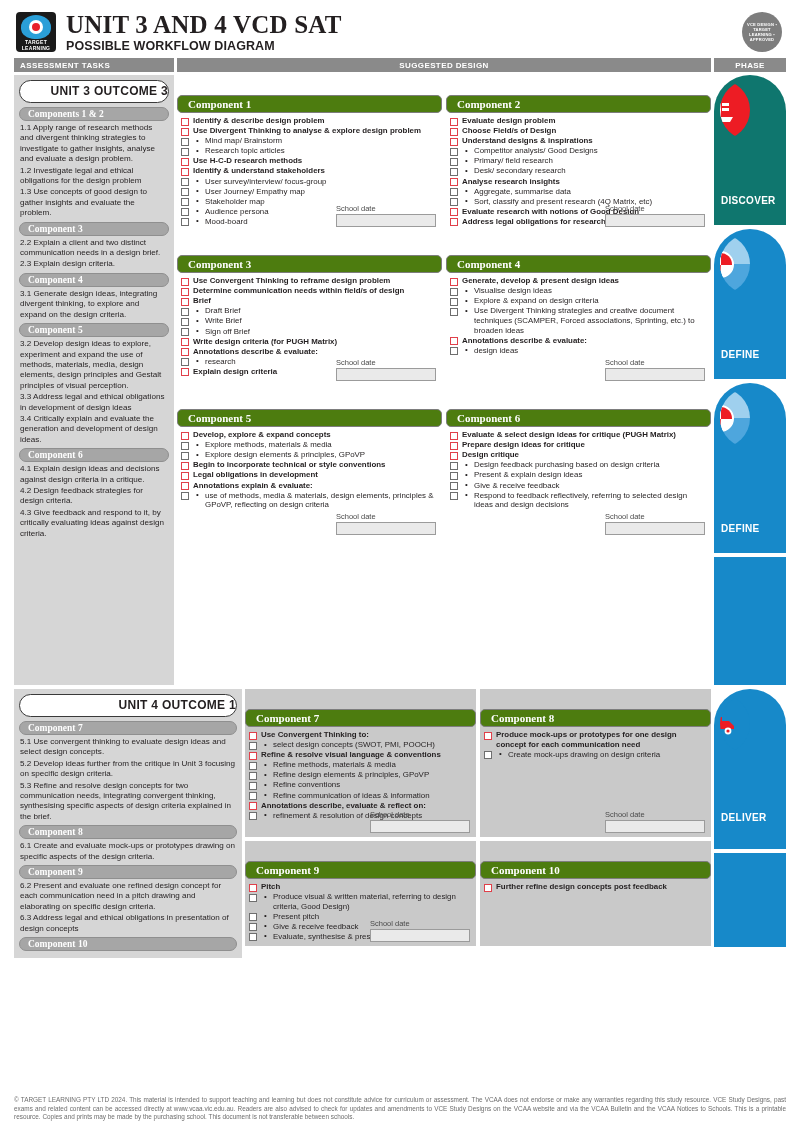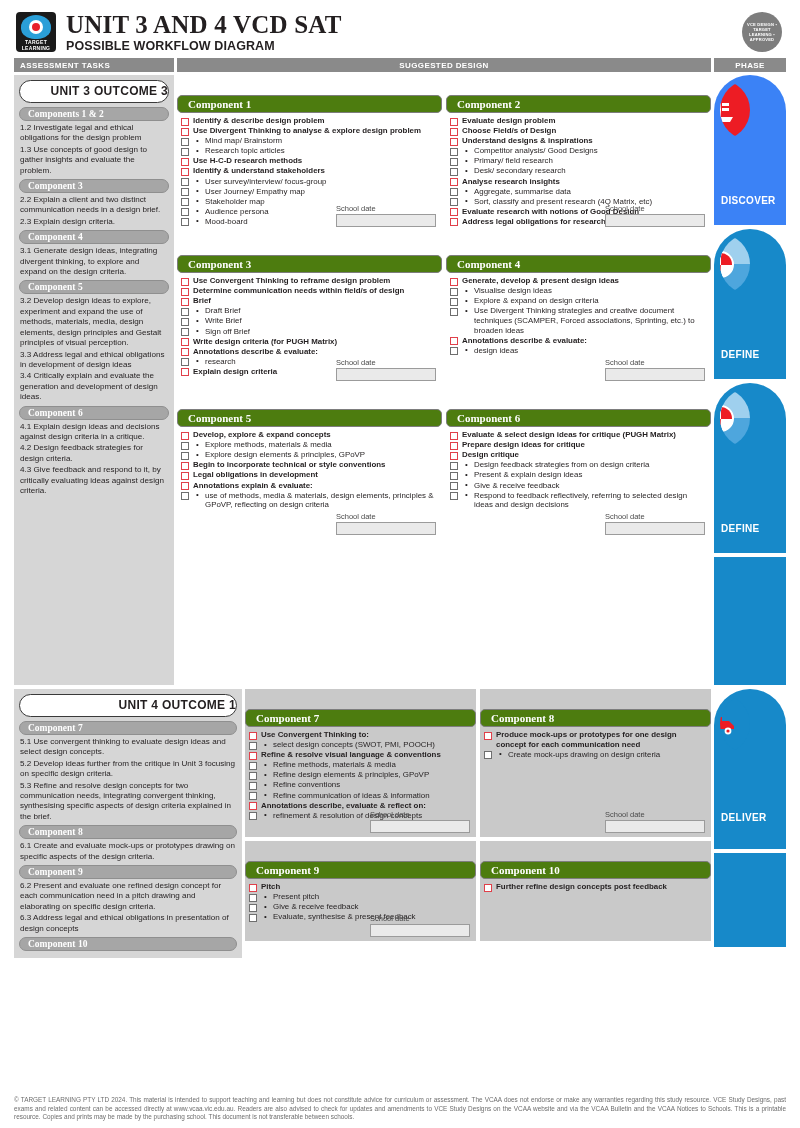--- a/index.html
+++ b/index.html
@@ -98,21 +98,21 @@
   
   .phase { width:72px; flex:0 0 auto; display:flex; flex-direction:column; gap:4px; }
   .tag { position:relative; border-radius:36px 36px 0 0; color:#fff;
          font-size:10px; font-weight:bold; letter-spacing:.3px; }
   .tag .lab { position:absolute; left:7px; }
   .tag .emb {
     position:absolute; left:50%; transform:translateX(-50%); top:6px;
     width:58px;height:58px;border-radius:50%; overflow:hidden;
   }
   .t-blue { background:#1789c9; }
-  .t-red  { background:#3b82f6; }
+  .t-red  { background:#0f766e; }
 
   
   .emb .q { position:absolute; width:50%; height:50%; }
   .emb.check .q1{left:0;top:0;background:#4ea6dd;}
   .emb.check .q2{right:0;top:0;background:#9fd0ee;}
   .emb.check .q3{left:0;bottom:0;background:#9fd0ee;}
   .emb.check .q4{right:0;bottom:0;background:#4ea6dd;}
   .emb .inner {
     position:absolute;left:28%;top:28%;width:46%;height:46%;border-radius:50%;
     border:2px solid #fff; overflow:hidden; background:#fff;
@@ -152,20 +152,21 @@
   <div class="colhead">
     <div class="ch-assess">ASSESSMENT TASKS</div>
     <div class="ch-tasks">SUGGESTED DESIGN</div>
     <div class="ch-phase">PHASE</div>
   </div>
 
   <div class="band">
     <div class="side" id="side0">
         <div class="unit-pill">UNIT 3 OUTCOME 3</div>
         <div class="comp-pill">Components 1 &amp; 2</div>
+        <p>1.1 Apply range of research methods and divergent thinking strategies to investigate to gather insights, analyse and evaluate a design problem.</p>
         <p>1.2 Investigate legal and ethical obligations for the design problem</p>
         <p>1.3 Use concepts of good design to gather insights and evaluate the problem.</p>
         <div class="comp-pill">Component 3</div>
         <p>2.2 Explain a client and two distinct communication needs in a design brief.</p>
         <p>2.3 Explain design criteria.</p>
         <div class="comp-pill">Component 4</div>
         <p>3.1 Generate design ideas, integrating divergent thinking, to explore and expand on the design criteria.</p>
         <div class="comp-pill">Component 5</div>
         <p>3.2 Develop design ideas to explore, experiment and expand the use of methods, materials, media, design elements, design principles and Gestalt principles of visual perception.</p>
         <p>3.3 Address legal and ethical obligations in development of design ideas</p>
@@ -416,21 +417,21 @@
               <li>
                 <span class="cb major"></span>
                 <span class="ltxt major">Prepare design ideas for critique</span>
               </li>
               <li>
                 <span class="cb major"></span>
                 <span class="ltxt major">Design critique</span>
               </li>
               <li>
                 <span class="cb minor"></span>
-                <span class="ltxt minor">Design feedback strategies from on design criteria</span>
+                <span class="ltxt minor">Design feedback purchasing based on design criteria</span>
               </li>
               <li>
                 <span class="cb minor"></span>
                 <span class="ltxt minor">Present &amp; explain design ideas</span>
               </li>
               <li>
                 <span class="cb minor"></span>
                 <span class="ltxt minor">Give &amp; receive feedback</span>
               </li>
               <li>
@@ -575,20 +576,24 @@
       <div class="trow">
         <div class="card grayed" id="card-c9" style="min-height: 100px;">
             <div class="card-head">Component 9</div>
             <ul class="checks">
               <li>
                 <span class="cb major"></span>
                 <span class="ltxt major">Pitch</span>
               </li>
               <li>
                 <span class="cb minor"></span>
+                <span class="ltxt minor">Produce visual &amp; written material, referring to design criteria, Good Design)</span>
+              </li>
+              <li>
+                <span class="cb minor"></span>
                 <span class="ltxt minor">Present pitch</span>
               </li>
               <li>
                 <span class="cb minor"></span>
                 <span class="ltxt minor">Give &amp; receive feedback</span>
               </li>
               <li>
                 <span class="cb minor"></span>
                 <span class="ltxt minor">Evaluate, synthesise &amp; present feedback</span>
               </li>

